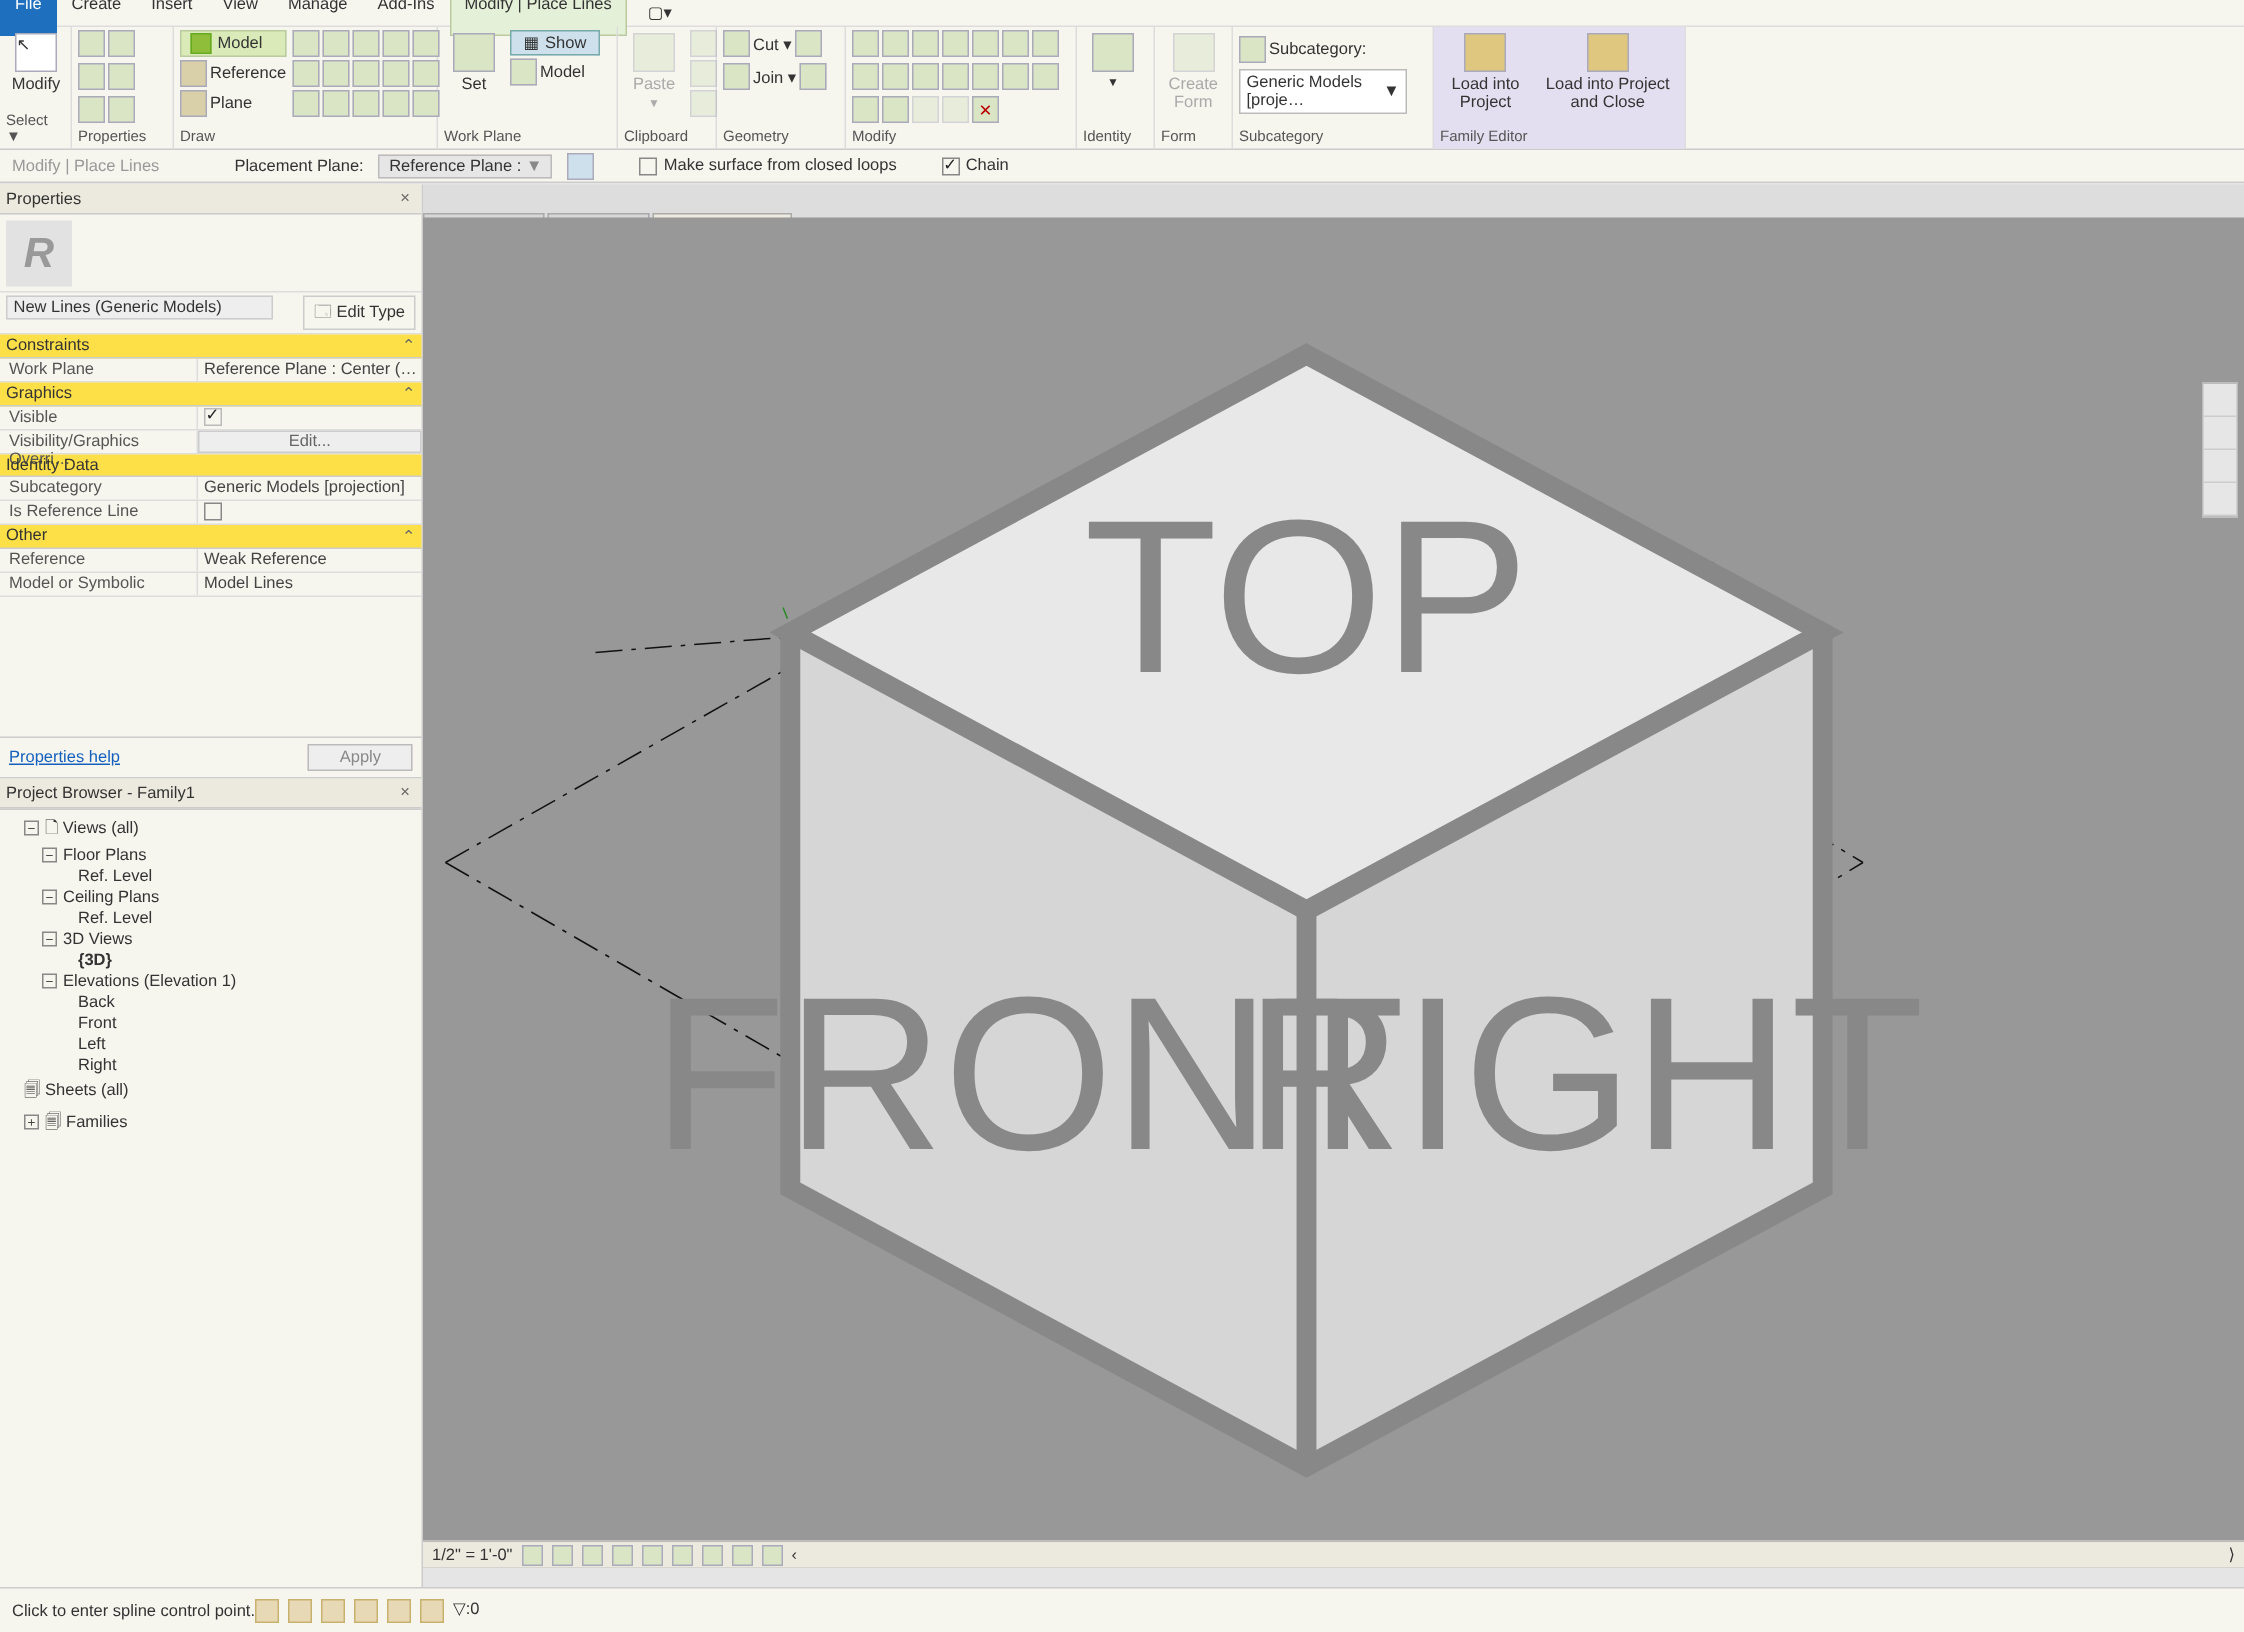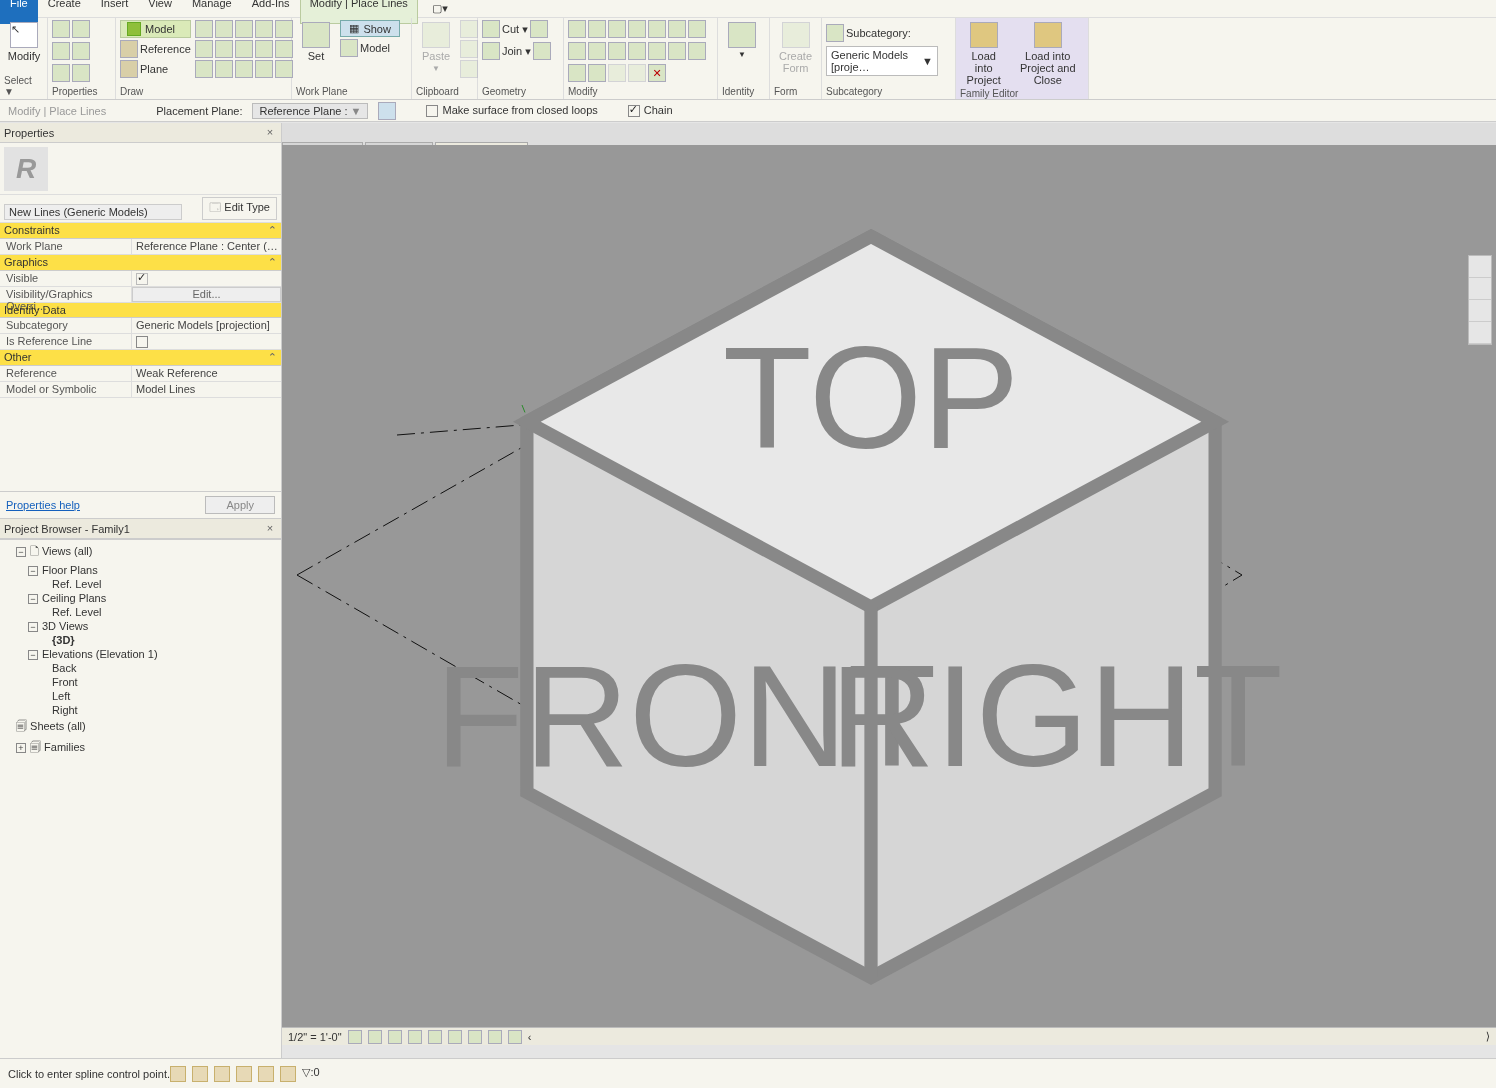--- a/index.html
+++ b/index.html
@@ -24,21 +24,21 @@
 .chk{width:12px;height:12px;border:1px solid #888;display:inline-block;vertical-align:middle;margin-right:4px;position:relative}
 .chk.on:after{content:"✓";position:absolute;top:-3px;left:0;font-size:11px;color:#222}
 .optbar{height:22px;background:#f6f5ee;border-bottom:1px solid #ccc;display:flex;align-items:center;gap:10px;padding:0 8px}
 .optbar .lab{color:#999}
 .optbar .sel{background:#e6e6e6;border:1px solid #bbb;padding:1px 6px;color:#888;min-width:80px}
 .leftcol{position:absolute;left:0;top:123px;width:282px;bottom:30px;background:#f6f5ee;border-right:1px solid #ccc;display:flex;flex-direction:column}
 .panehdr{height:20px;background:#eceade;border-bottom:1px solid #ccc;display:flex;align-items:center;justify-content:space-between;padding:0 4px}
 .panehdr .x{width:14px;height:14px;text-align:center;line-height:12px;color:#666}
 .typeBox{height:52px;display:flex;align-items:center;gap:6px;padding:4px;border-bottom:1px solid #ddd}
 .typeBox .rlogo{width:44px;height:44px;background:#e2e2e2;display:flex;align-items:center;justify-content:center;font-weight:bold;font-size:28px;color:#999;font-style:italic}
-.typeSel{display:flex;align-items:flex-end;padding:2px 4px;border-bottom:1px solid #ddd;gap:20px}
+.typeSel{display:flex;align-items:flex-start;padding:2px 4px;border-bottom:1px solid #ddd;gap:20px}
 .typeSel .dd{flex:1;background:#eee;border:1px solid #ccc;padding:1px 4px;color:#666}
 .typeSel .ed{border:1px solid #ccc;padding:1px 6px;background:#f6f5ee;color:#888}
 .propgrid{flex:0 0 auto}
 .pg-cat{background:#fde047;padding:1px 4px;border-bottom:1px solid #ccc;display:flex;justify-content:space-between;font-weight:500}
 .pg-cat .exp{color:#666}
 .pg-row{display:flex;border-bottom:1px solid #ddd;height:16px}
 .pg-row .k{width:132px;padding:1px 6px;color:#555;border-right:1px solid #ddd}
 .pg-row .v{flex:1;padding:1px 4px;color:#444;overflow:hidden;white-space:nowrap}
 .pg-row .btn{flex:1;text-align:center;background:#eee;border:1px solid #ccc;margin:0;padding:0;color:#666}
 .propsfoot{display:flex;justify-content:space-between;align-items:center;padding:4px 6px;border-top:1px solid #ccc;margin-top:auto}
@@ -259,21 +259,21 @@
           <span class="smbtn"></span>
           <span>Subcategory:</span>
         </div>
       <div class="subcat-dd">
           <span>Generic Models [proje…</span>
           <span>▼</span>
         </div>
     </div>
     <div class="title">Subcategory</div>
   </div>
-  <div class="panel fe" style="width:133px">
+  <div class="panel fe" style="width:168px">
     <div class="body">
       <div class="bigbtn">
           <span class="ic" style="background:#dfc780"></span>
           <span style="text-align:center">Load into Project</span>
         </div>
       <div class="bigbtn">
           <span class="ic" style="background:#dfc780"></span>
           <span style="text-align:center">Load into Project and Close</span>
         </div>
     </div>

